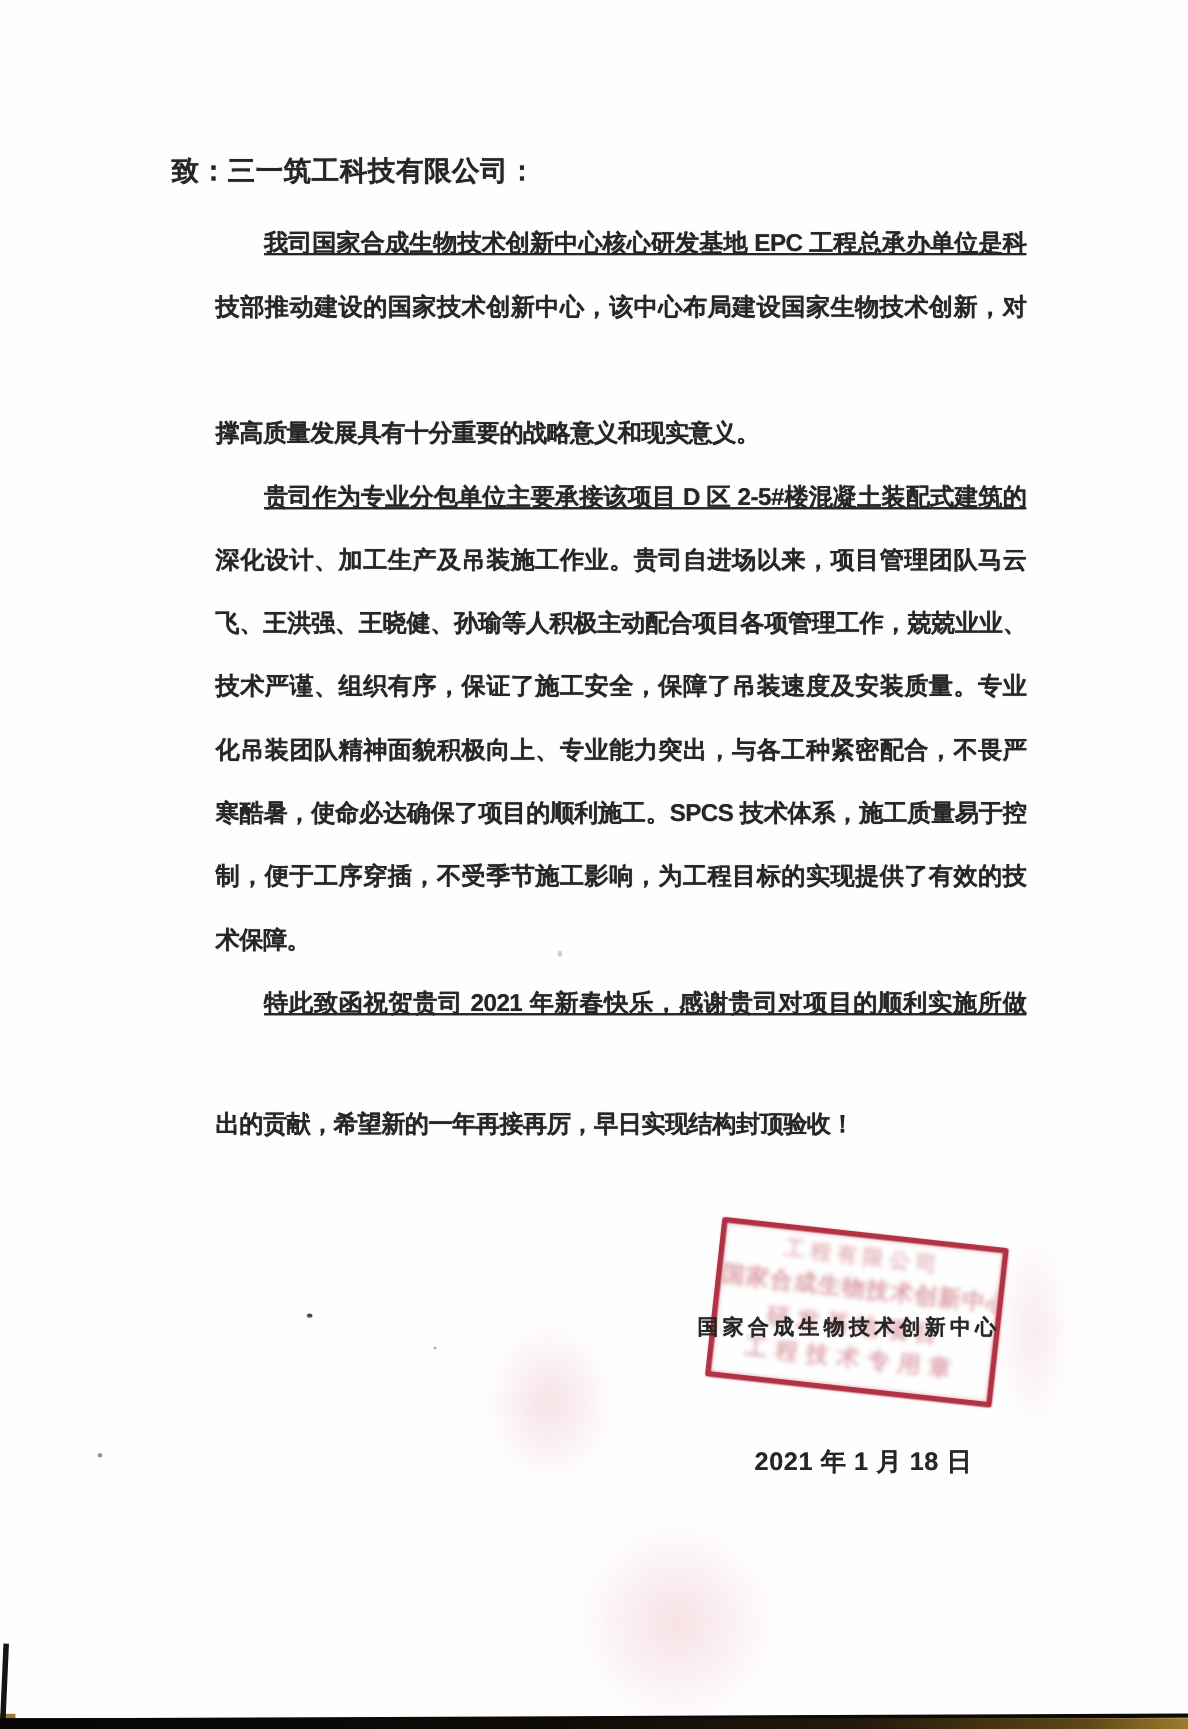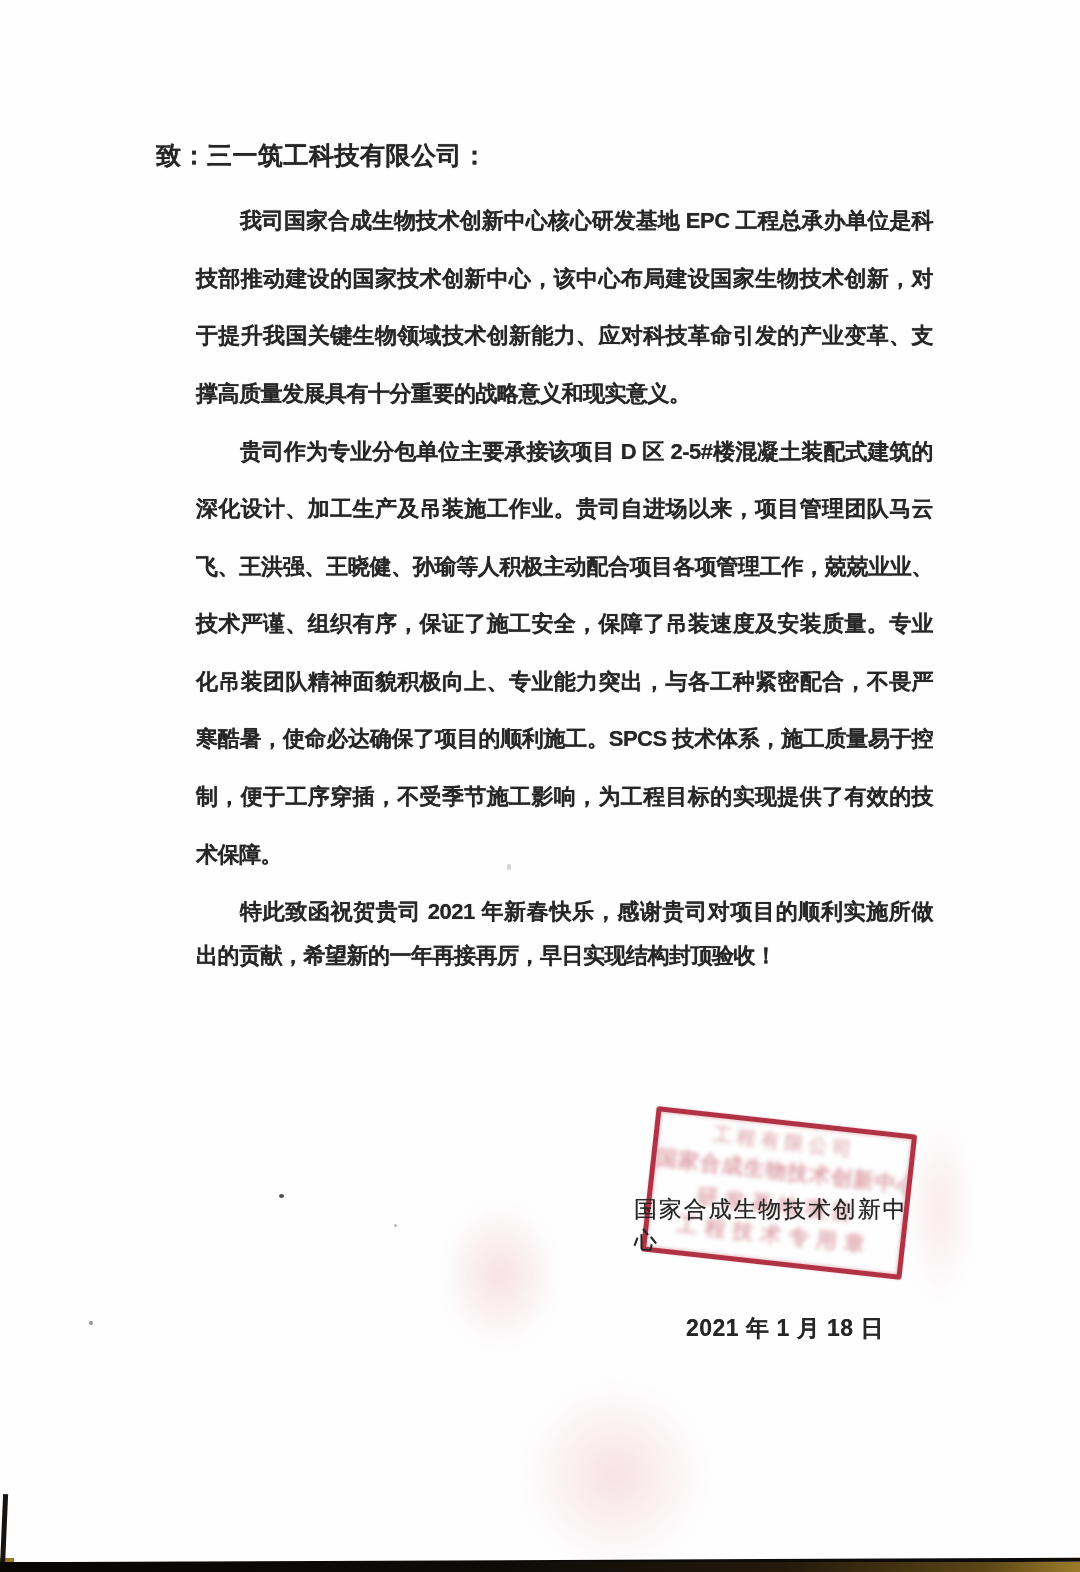--- a/index.html
+++ b/index.html
@@ -21,26 +21,26 @@
     white-space:nowrap;
   }
   .tline{
     position:absolute;left:196px;width:737px;height:30px;
     font-size:22px;font-weight:bold;
     letter-spacing:-0.5px;
     text-align:justify;text-align-last:justify;
     text-shadow:0 0 0.7px rgba(30,30,30,.7);
     overflow:visible;
   }
-  .tline.indent{text-indent:2em;}
+  .tline.indent{text-indent:2em;text-decoration:underline;}
   .tline.para-end{text-align-last:left;}
   
   .sig-org{
     position:absolute;left:634px;top:1194px;width:272px;
-    font-size:23px;font-weight:normal;
+    font-size:19px;font-weight:bold;
     letter-spacing:0.4px;text-align:justify;text-align-last:justify;
     text-shadow:0 0 0.7px rgba(30,30,30,.7);
     z-index:6;
   }
   .sig-project{
     position:absolute;left:681px;top:1256px;width:178px;
     font-size:23px;font-weight:bold;
     letter-spacing:0;text-align:justify;text-align-last:justify;
     text-shadow:0 0 0.7px rgba(30,30,30,.7);
     z-index:6;
@@ -115,32 +115,31 @@
 </style>
 </head>
 <body>
 
 <div class="page">
 
   <div class="salutation">致：三一筑工科技有限公司：</div>
 
   <div class="tline indent" style="top:206px">我司国家合成生物技术创新中心核心研发基地 EPC 工程总承办单位是科</div>
   <div class="tline" style="top:264px">技部推动建设的国家技术创新中心，该中心布局建设国家生物技术创新，对</div>
-  <div class="tline" style="top:321px">于提升我国关键生物领域技术创新能力、应对科技革命引发的产业变革、支</div>
   <div class="tline para-end" style="top:379px">撑高质量发展具有十分重要的战略意义和现实意义。</div>
   <div class="tline indent" style="top:437px">贵司作为专业分包单位主要承接该项目 D 区 2-5#楼混凝土装配式建筑的</div>
   <div class="tline" style="top:494px">深化设计、加工生产及吊装施工作业。贵司自进场以来，项目管理团队马云</div>
   <div class="tline" style="top:609px">技术严谨、组织有序，保证了施工安全，保障了吊装速度及安装质量。专业</div>
   <div class="tline" style="top:552px">飞、王洪强、王晓健、孙瑜等人积极主动配合项目各项管理工作，兢兢业业、</div>
   <div class="tline" style="top:667px">化吊装团队精神面貌积极向上、专业能力突出，与各工种紧密配合，不畏严</div>
   <div class="tline" style="top:724px">寒酷暑，使命必达确保了项目的顺利施工。SPCS 技术体系，施工质量易于控</div>
   <div class="tline para-end" style="top:840px">术保障。</div>
   <div class="tline" style="top:782px">制，便于工序穿插，不受季节施工影响，为工程目标的实现提供了有效的技</div>
   <div class="tline indent" style="top:897px">特此致函祝贺贵司 2021 年新春快乐，感谢贵司对项目的顺利实施所做</div>
-  <div class="tline para-end" style="top:941px">出的贡献，希望新的一年再接再厉，早日实现结构封顶验收！</div>
+  <div class="tline para-end" style="top:1007px">出的贡献，希望新的一年再接再厉，早日实现结构封顶验收！</div>
 
   <div class="pink-smudge smudge-a"></div>
   <div class="pink-smudge smudge-b"></div>
   <div class="pink-smudge smudge-c"></div>
 
   <div class="stamp">
     <div class="stamp-row r1">工程有限公司</div>
     <div class="stamp-row r2">国家合成生物技术创新中心</div>
     <div class="stamp-row r3">研发基地项目</div>
     <div class="stamp-row r4">工程技术专用章</div>

